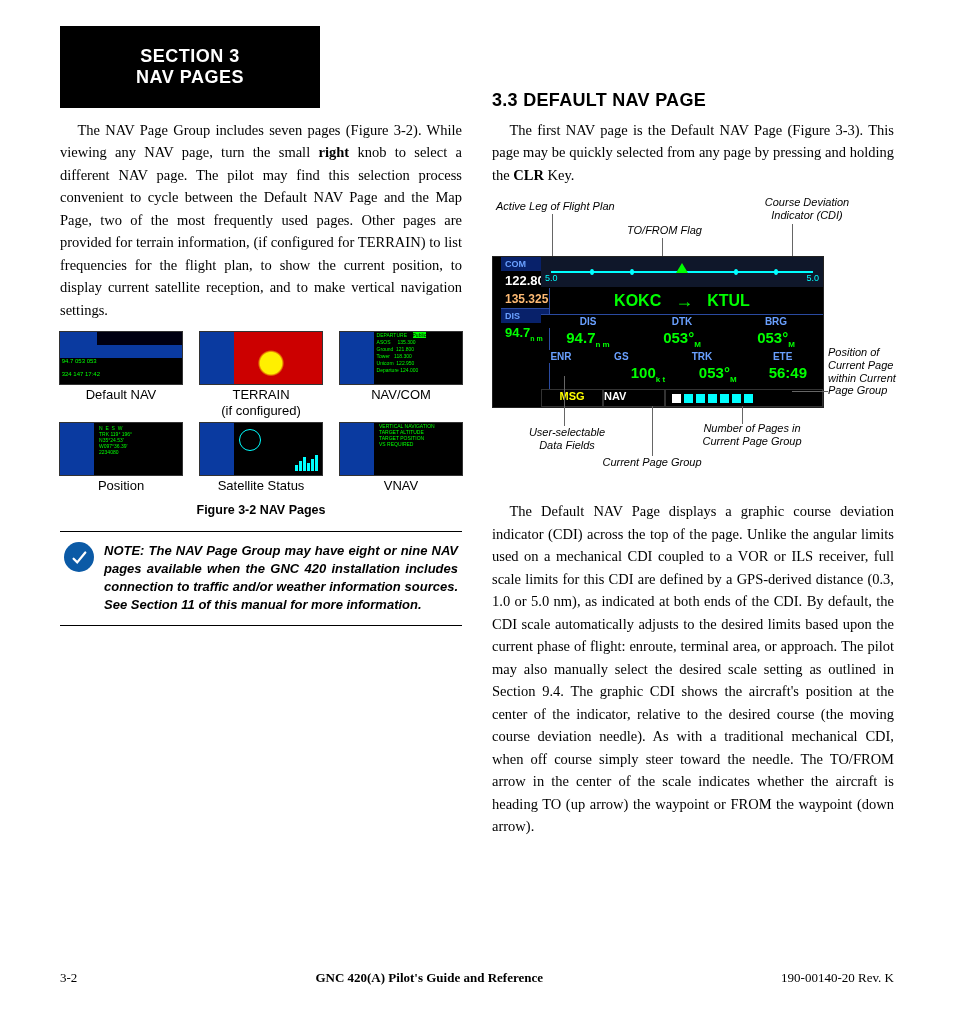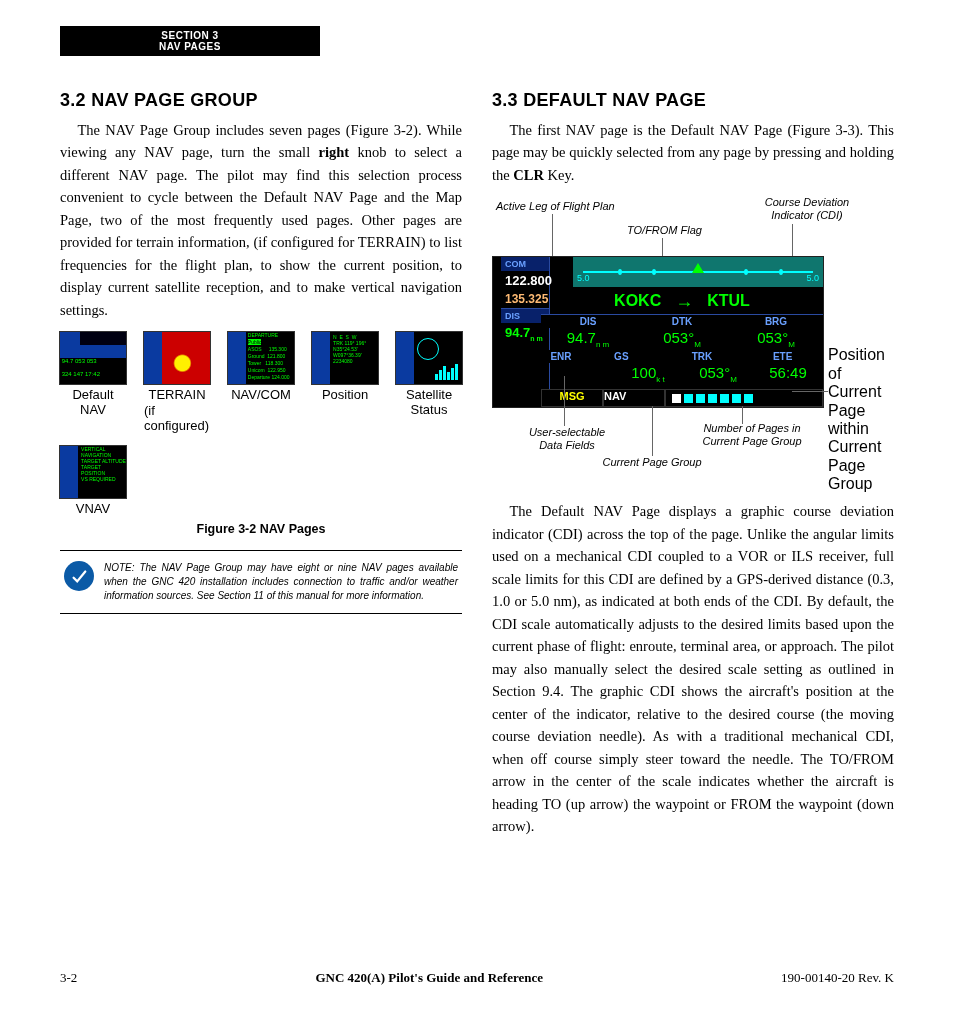--- a/index.html
+++ b/index.html
@@ -20,22 +20,22 @@
   .section-tab {
     position: absolute;
     top: 26px;
     left: 60px;
     width: 260px;
     background: #000;
     color: #fff;
     text-align: center;
     font-family: Arial, Helvetica, sans-serif;
     font-weight: bold;
-    font-size: 10px;
-    padding: 4px 0;
+    font-size: 18px;
+    padding: 20px 0;
     letter-spacing: 0.5px;
   }
   .columns {
     display: flex;
     gap: 30px;
     padding-top: 90px;
   }
   .col {
     flex: 1;
     min-width: 0;
@@ -50,22 +50,22 @@
   p.body {
     font-size: 14.5px;
     line-height: 1.55;
     margin: 0 0 10px 0;
     text-align: justify;
     font-stretch: condensed;
   }
   p.body.first { text-indent: 1.2em; }
   .thumbs {
     display: grid;
-    grid-template-columns: repeat(5, 1fr);
-    gap: 12px 18px;
+    grid-template-columns: repeat(3, 1fr);
+    gap: 4px 18px;
     margin-top: 8px;
   }
   .thumb {
     display: flex;
     flex-direction: column;
     align-items: center;
     font-family: Arial, Helvetica, sans-serif;
     font-size: 13px;
   }
   .thumb .screen {
@@ -95,22 +95,22 @@
   .note-icon {
     flex: 0 0 30px;
     height: 30px;
     border-radius: 50%;
     background: #0b5aa6;
     display:flex;align-items:center;justify-content:center;
   }
   .note-text {
     font-family: Arial, Helvetica, sans-serif;
     font-style: italic;
-    font-weight: normal;
-    font-size: 10px;
+    font-weight: bold;
+    font-size: 13px;
     line-height: 1.4;
     text-align: justify;
   }
   
   .annot-fig {
     position: relative;
     width: 100%;
     height: 300px;
     font-family: Arial, Helvetica, sans-serif;
   }
@@ -134,51 +134,51 @@
   }
   .dev-leftcol {
     position:absolute; left:0; top:0; width:48px; height:100%;
     border-right:1px solid #2a4aa0;
     display:flex; flex-direction:column;padding-left:8px;
   }
   .dev-leftcol .cell { flex:0 0 auto; padding:2px 4px; font-size:10px; text-align:left; }
   .dev-leftcol .lbl { color:#6aa0ff; font-size:9px; font-weight:bold; background:#08216a;}
   .dev-leftcol .val { font-family: 'Arial Black', Arial; font-size:13px; font-weight:900; }
   .dev-main { position:absolute; left:48px; top:0; right:0; height:100%; }
-  .cdi-row { height:30px; background:#0f766e; position:relative; border-bottom:1px solid #000;margin-left:32px;}
+  .cdi-row { height:30px; background:#0f172a; position:relative; border-bottom:1px solid #000;}
   .cdi-scale { position:absolute; left:10px; right:10px; top:14px; height:2px; background:#0ff;}
   .cdi-dot{position:absolute;top:-2px;width:4px;height:6px;background:#0ff;border-radius:50%;}
   .cdi-tri{position:absolute;left:50%;top:6px;transform:translateX(-50%);width:0;height:0;border-left:6px solid transparent;border-right:6px solid transparent;border-bottom:10px solid #0f0;}
   .wp-row{height:26px;display:flex;align-items:center;justify-content:center;gap:14px;font-size:16px;font-weight:900;color:#0f0;font-family:'Arial Black',Arial;border-bottom:1px solid #2a4aa0;}
   .wp-row .arrow{color:#0f0;font-size:18px;}
   .hdr-row{display:flex;background:#000;}
   .hdr-row div{flex:1;text-align:center;font-size:10px;color:#6aa0ff;font-weight:bold;padding:1px 0;}
   .val-row{display:flex;}
-  .val-row div{flex:1;text-align:center;font-size:15px;color:#0f0;font-weight:400;font-family:'Arial Black',Arial;padding:1px 16px;}
+  .val-row div{flex:1;text-align:center;font-size:15px;color:#0f0;font-weight:700;font-family:'Arial Black',Arial;padding:1px 16px;}
   .val-row div sub{font-size:8px;color:#0f0;}
   .val-row.small div{font-size:15px;}
   .bot-row{display:flex;position:absolute;bottom:0;left:0;right:0;height:18px;}
   .bot-row .msg{flex:0 0 60px;text-align:center;background:#000;color:#ff0;font-size:11px;font-weight:900;border:1px solid #333;}
   .bot-row .nav{flex:0 0 60px;text-align:left;color:#fff;font-size:11px;font-weight:900;background:#000;border:1px solid #333;}
   .bot-row .pages{flex:1;display:flex;align-items:center;justify-content:flex-start;gap:3px;padding-left:6px;background:#000;border:1px solid #333;}
   .bot-row .pages .pg{width:9px;height:9px;background:#0ff;}
   .bot-row .pages .pg.cur{background:#fff;}
   .annot-line{position:absolute;background:#666;}
   .footer {
     position: absolute;
     bottom: 28px;
     left: 60px;
     right: 60px;
     display:flex;
     justify-content:space-between;
     font-family: Georgia, serif;
     font-size: 13px;
   }
   .footer .center{font-weight:bold;}
-  .right-annot {position:absolute; font-size:16px; line-height:1.15;}
+  .right-annot {position:absolute; font-style:italic; font-size:11px; line-height:1.15;}
   
   .fake-rows{position:absolute;inset:0;display:flex;flex-direction:column;}
   .fake-rows .r{flex:1;}
 </style>
 </head>
 <body>
 
 <div class="page">
 
   <div class="section-tab">

